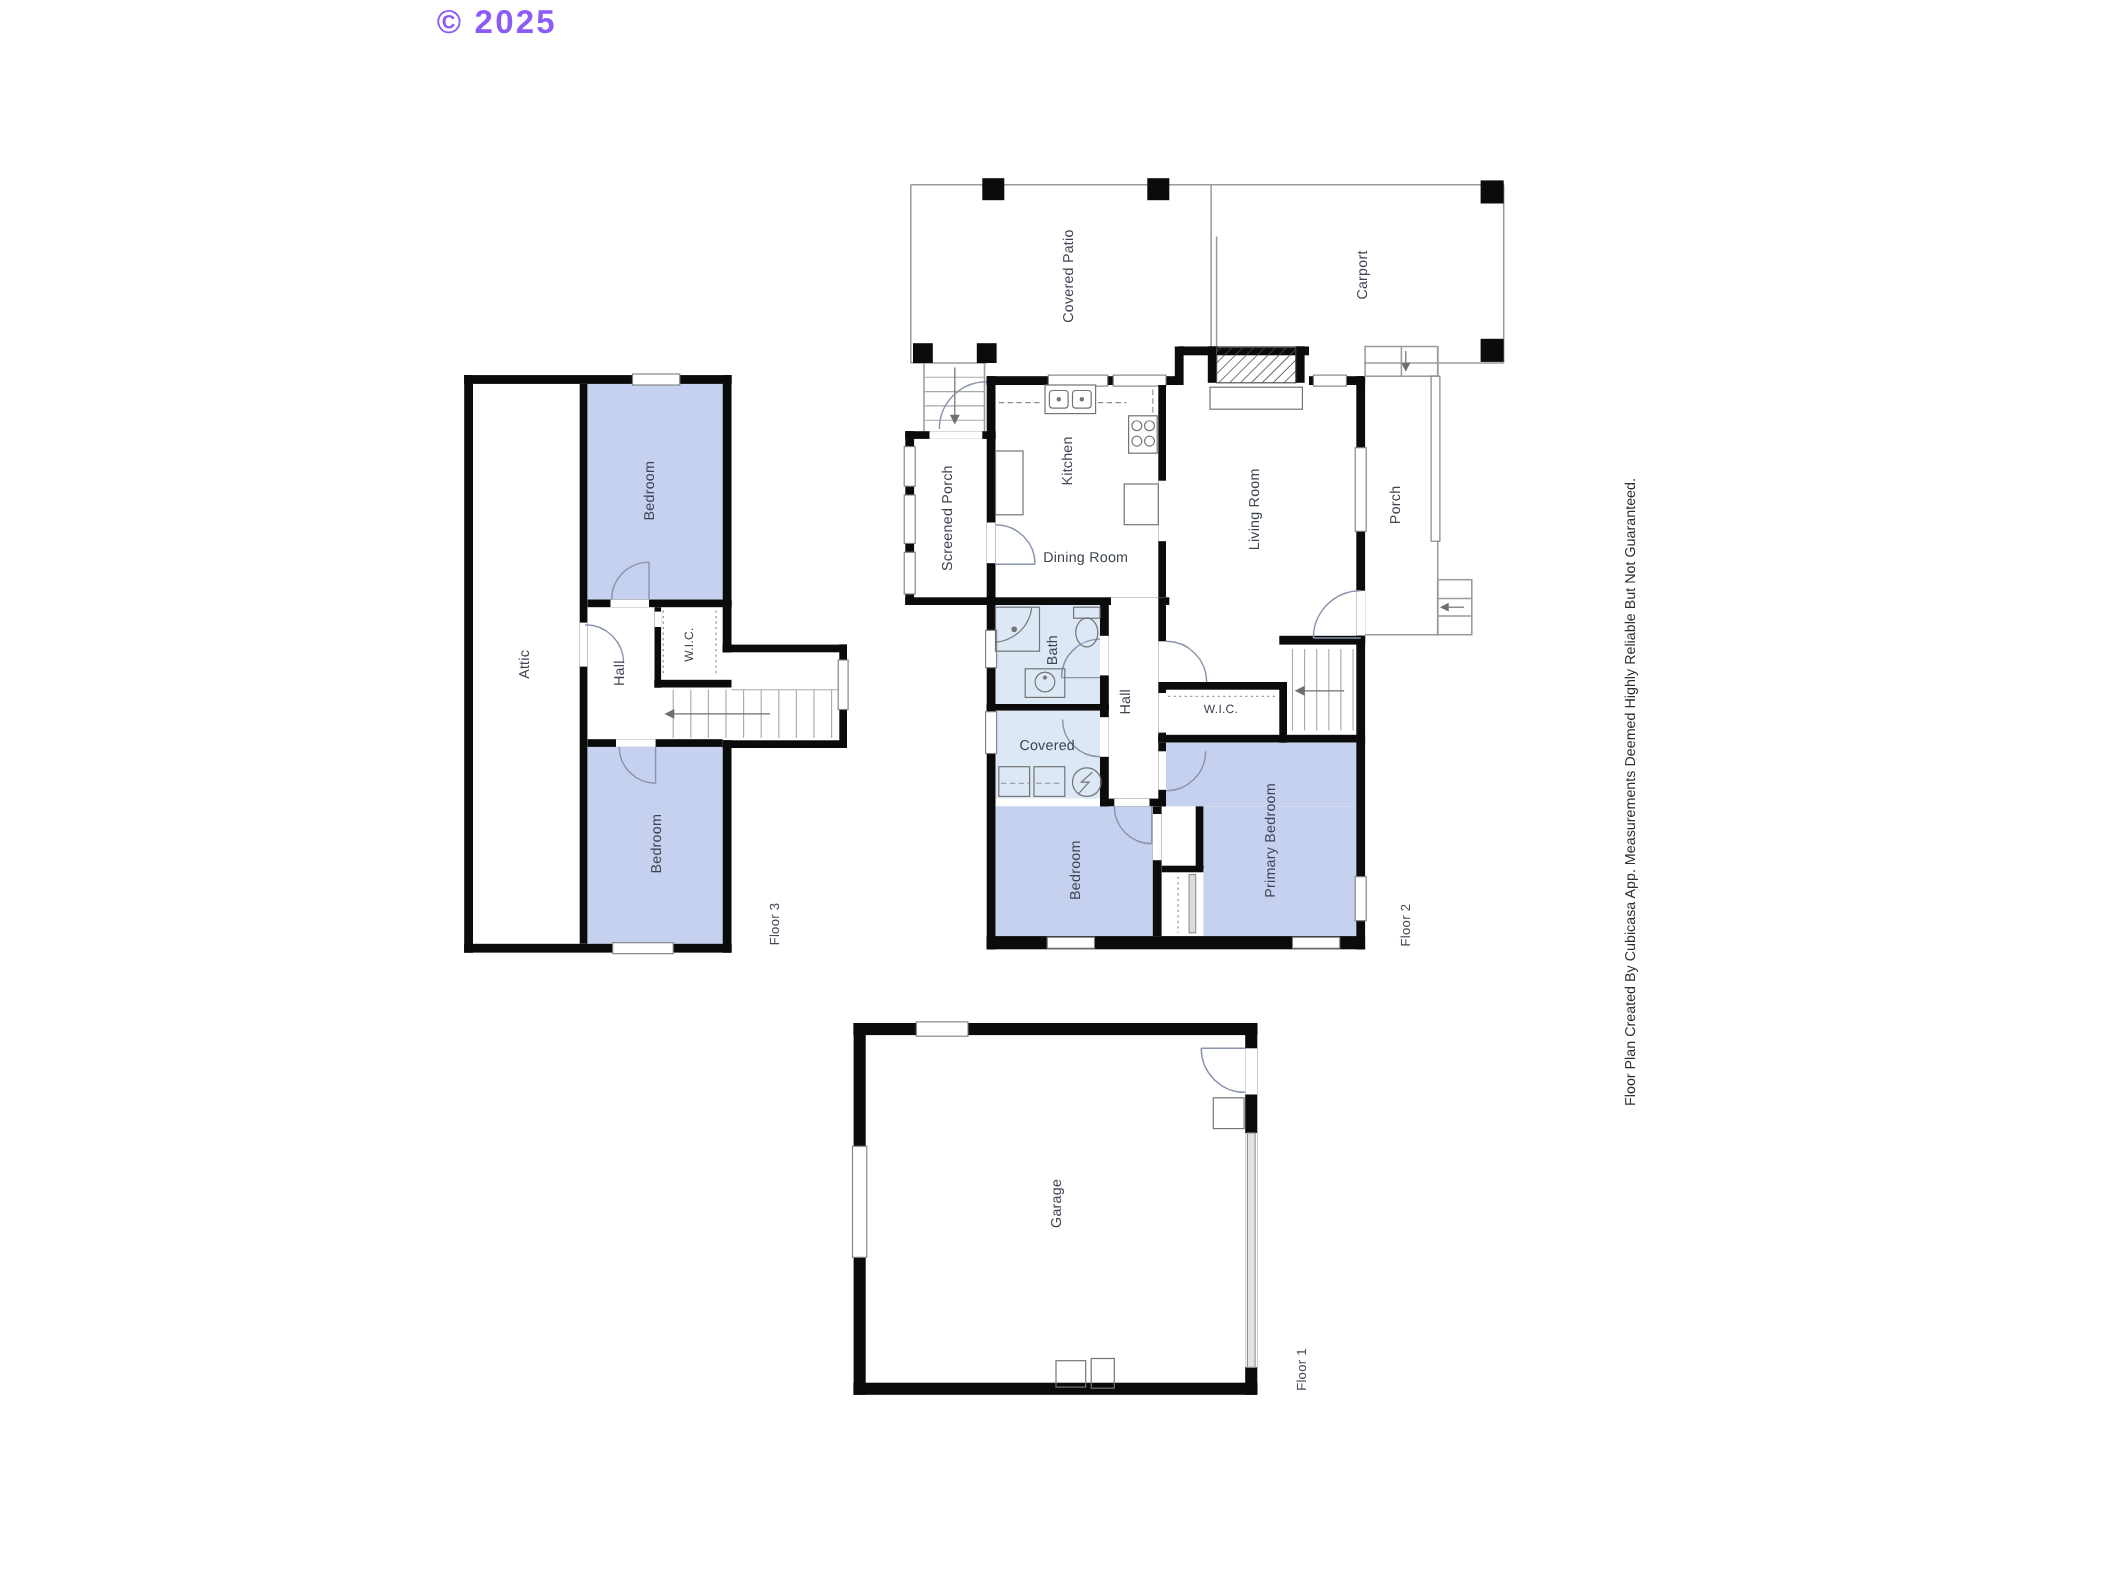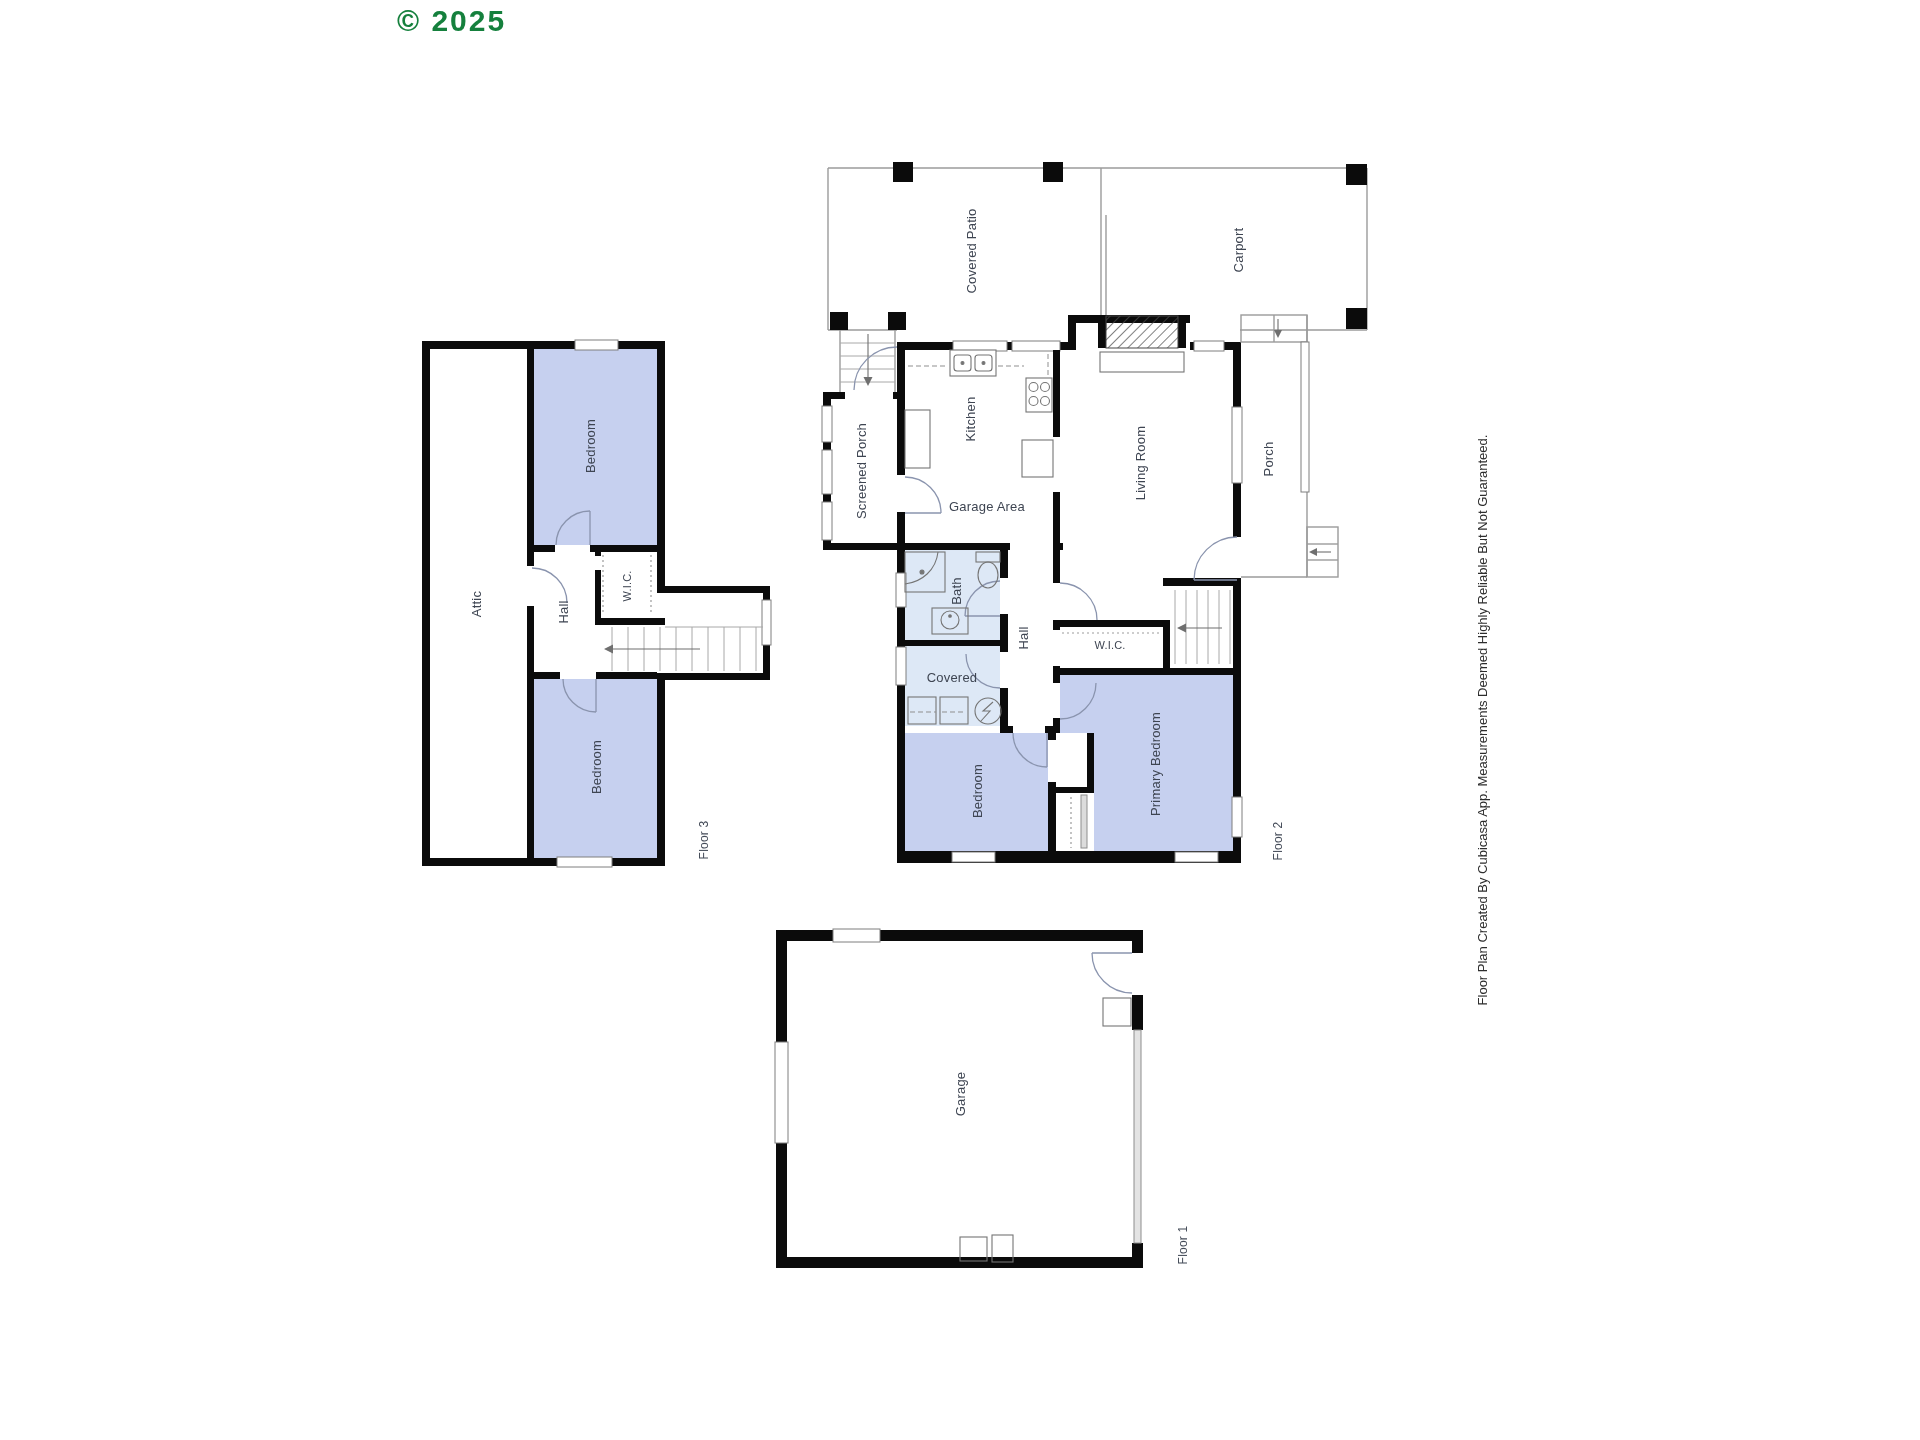--- a/index.html
+++ b/index.html
@@ -18,21 +18,21 @@
   .dot{stroke:#9b9b9b;stroke-width:1.2;stroke-dasharray:2 3;fill:none;}
   .dash{stroke:#8f8f8f;stroke-width:1;stroke-dasharray:5 3;fill:none;}
   .arrowl{stroke:#6f6f6f;stroke-width:1.1;fill:none;}
   .ah{fill:#6f6f6f;}
   .lbl{position:absolute;color:#3e4552;font-size:13px;white-space:nowrap;
        transform:translate(-50%,-50%);letter-spacing:.2px;}
   .lbl.v{transform:translate(-50%,-50%) rotate(-90deg);}
   .lbl.small{font-size:11px;}
   .lbl.floor{font-size:12px;color:#454c59;}
   .copyright{position:absolute;left:397px;top:4px;font-size:30px;font-weight:bold;
-             color:#15803d;letter-spacing:2px;}
+             color:#8b5cf6;letter-spacing:2px;}
   .disclaimer{position:absolute;left:1482px;top:720px;font-size:13px;color:#2d2d2d;
               white-space:nowrap;transform:translate(-50%,-50%) rotate(-90deg);}
 </style>
 </head>
 <body>
 
 <div class="canvas">
 
 <svg class="overlay" width="1920" height="1440">
   <defs>
@@ -301,21 +301,21 @@
 <div class="lbl v" style="left:590px;top:446px">Bedroom</div>
 <div class="lbl v" style="left:563px;top:612px">Hall</div>
 <div class="lbl v small" style="left:627px;top:586px">W.I.C.</div>
 <div class="lbl v" style="left:596px;top:767px">Bedroom</div>
 <div class="lbl v floor" style="left:704px;top:840px">Floor 3</div>
 
 <div class="lbl v" style="left:971px;top:251px">Covered Patio</div>
 <div class="lbl v" style="left:1238px;top:250px">Carport</div>
 <div class="lbl v" style="left:861px;top:471px">Screened Porch</div>
 <div class="lbl v" style="left:970px;top:419px">Kitchen</div>
-<div class="lbl" style="left:987px;top:506px">Garage Area</div>
+<div class="lbl" style="left:987px;top:506px">Dining Room</div>
 <div class="lbl v" style="left:1140px;top:463px">Living Room</div>
 <div class="lbl v" style="left:1268px;top:459px">Porch</div>
 <div class="lbl v" style="left:956px;top:591px">Bath</div>
 <div class="lbl v" style="left:1023px;top:638px">Hall</div>
 <div class="lbl" style="left:952px;top:677px">Covered</div>
 <div class="lbl small" style="left:1110px;top:645px">W.I.C.</div>
 <div class="lbl v" style="left:977px;top:791px">Bedroom</div>
 <div class="lbl v" style="left:1155px;top:764px">Primary Bedroom</div>
 <div class="lbl v floor" style="left:1278px;top:841px">Floor 2</div>
 

